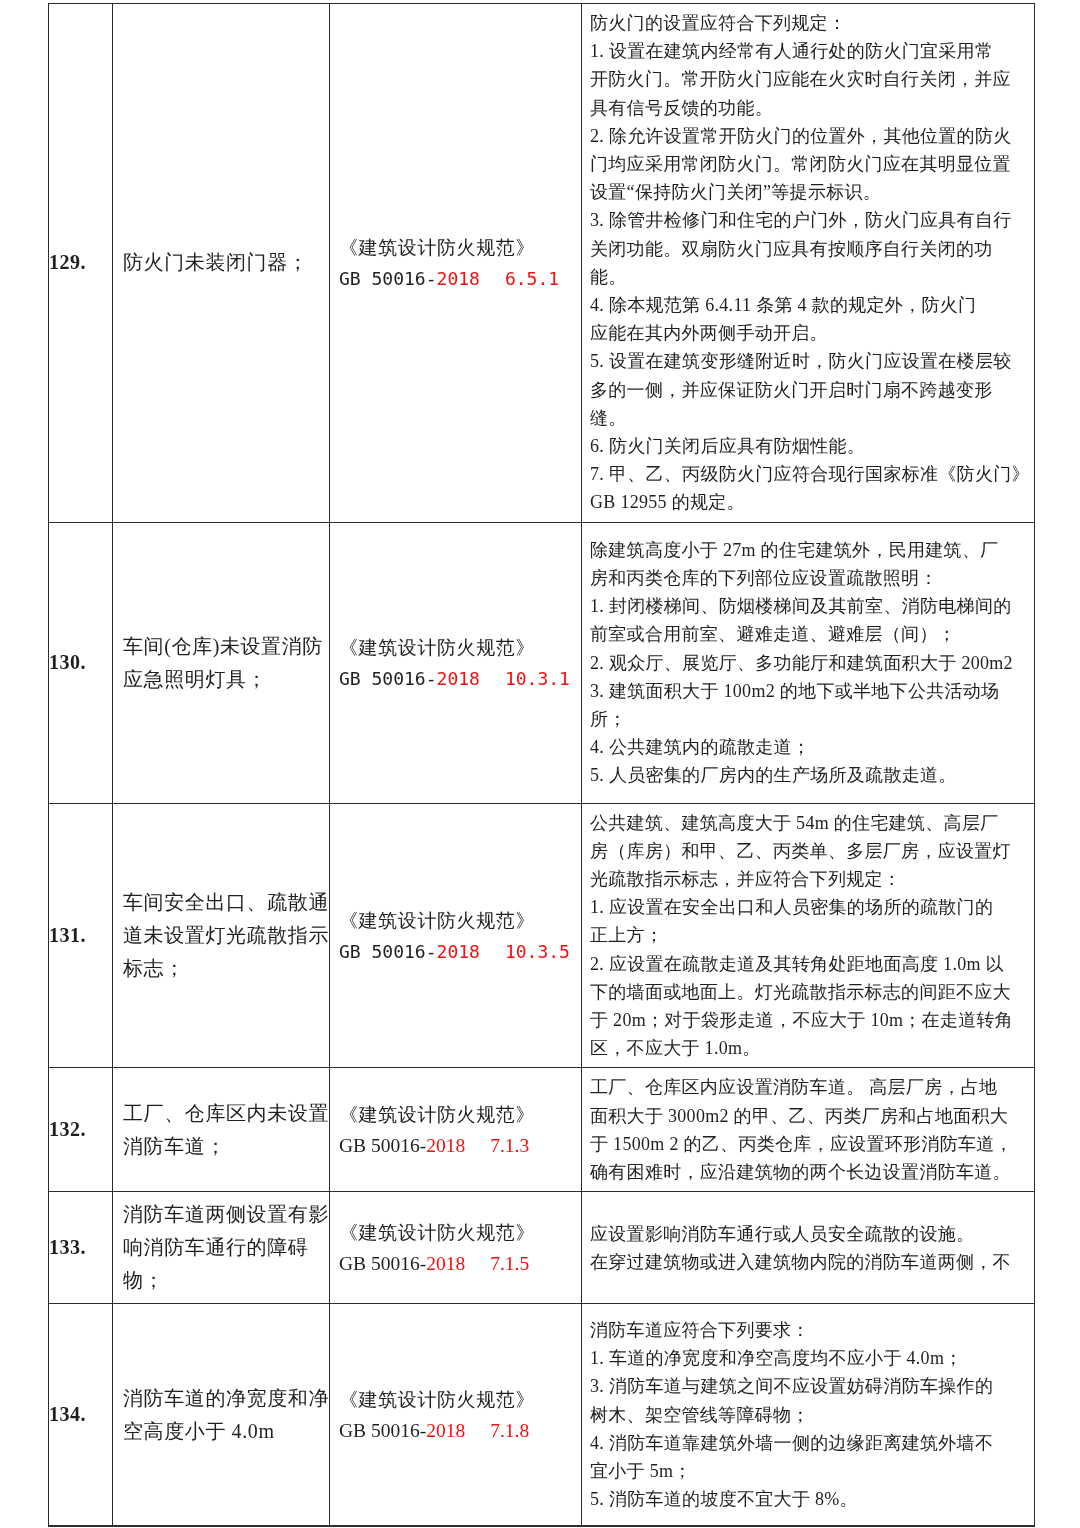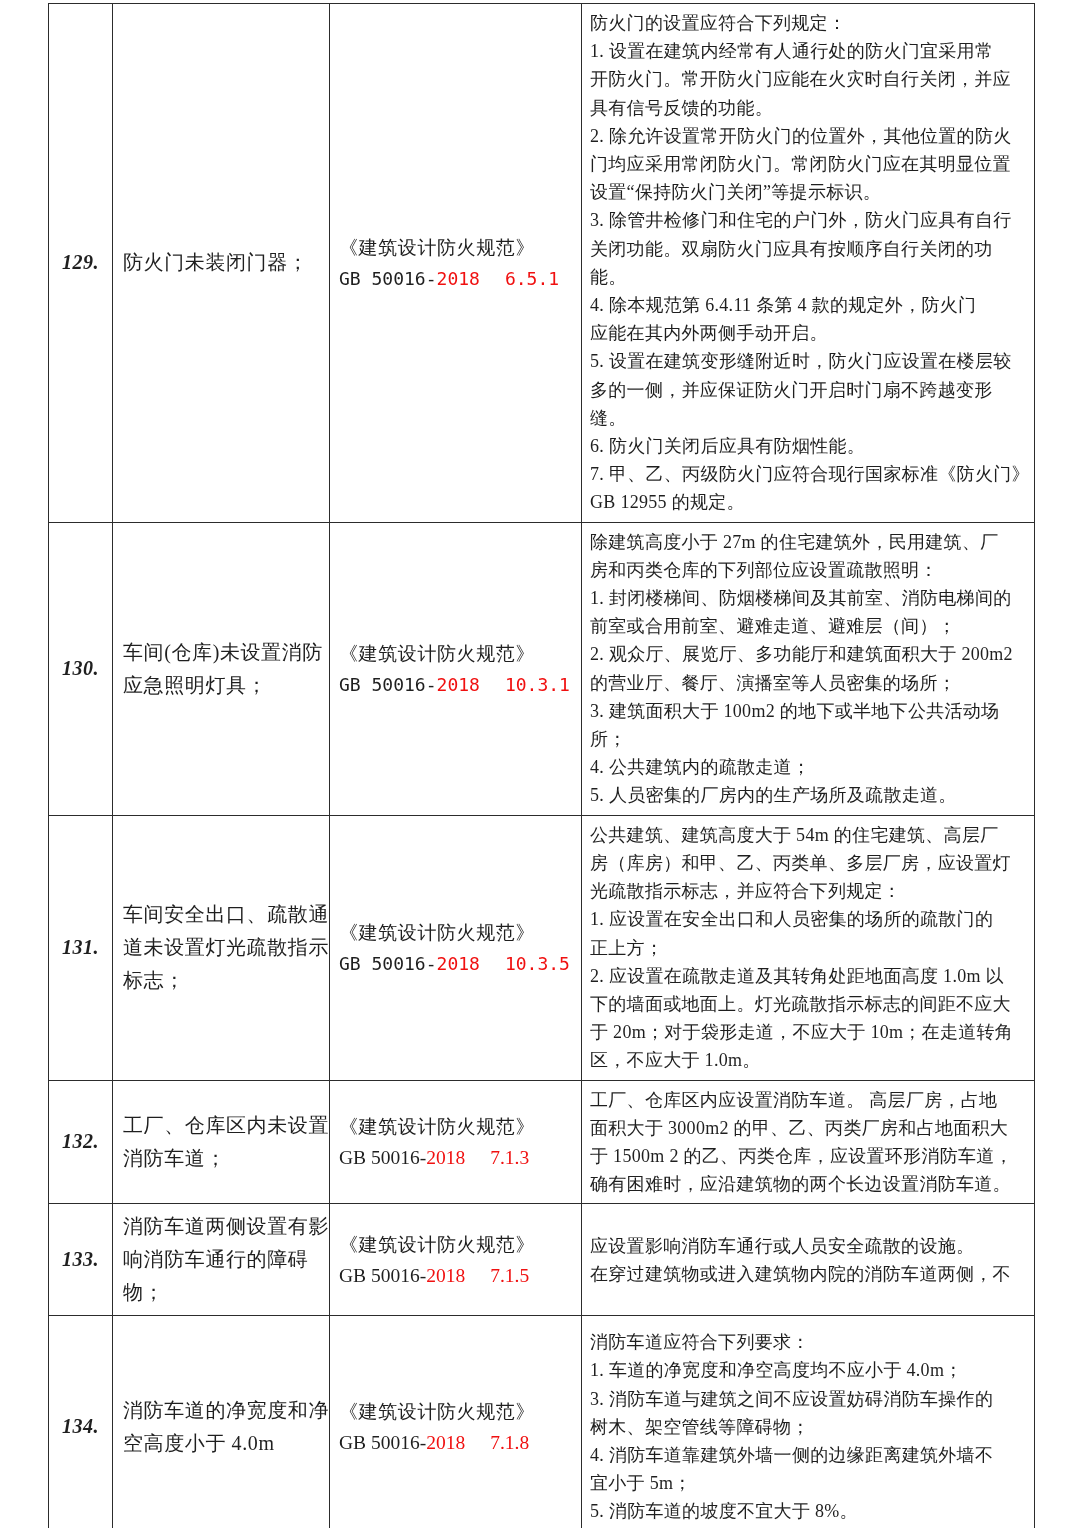--- a/index.html
+++ b/index.html
@@ -36,24 +36,23 @@
 
   .cell{
     border-right:1px solid #2c2c2c;
     box-sizing:border-box;
     display:flex; flex-direction:column; justify-content:center;
     overflow:hidden;
   }
   .cell:last-child{ border-right:none; }
 
   .c-no{
-    align-items:center;
+    align-items:flex-start;
     font-size:20px; font-weight:700;
     letter-spacing:0.5px;
-    font-style:italic;
   }
   .c-issue{
     padding:6px 6px 6px 10px;
     font-size:20px; line-height:33px;
     letter-spacing:0.6px;
   }
   .c-std{
     padding:6px 4px 6px 9px;
     font-size:19px; line-height:31px;
     letter-spacing:0.6px;
@@ -137,21 +136,20 @@
         <span class="code-black">GB 50016-</span><span class="code-red">2018</span><span class="code-gap"></span><span class="code-red">10.3.1</span>
       </div>
     </div>
     <div class="cell c-req">
       <div>
             <div class="line">除建筑高度小于 27m 的住宅建筑外，民用建筑、厂</div>
             <div class="line">房和丙类仓库的下列部位应设置疏散照明：</div>
             <div class="line">1. 封闭楼梯间、防烟楼梯间及其前室、消防电梯间的</div>
             <div class="line">前室或合用前室、避难走道、避难层（间）；</div>
             <div class="line">2. 观众厅、展览厅、多功能厅和建筑面积大于 200m2</div>
-            <div class="line">的营业厅、餐厅、演播室等人员密集的场所；</div>
             <div class="line">3. 建筑面积大于 100m2 的地下或半地下公共活动场</div>
             <div class="line">所；</div>
             <div class="line">4. 公共建筑内的疏散走道；</div>
             <div class="line">5. 人员密集的厂房内的生产场所及疏散走道。</div>
           </div>
     </div>
   </div>
 
   <div class="row">
     <div class="cell c-no">

